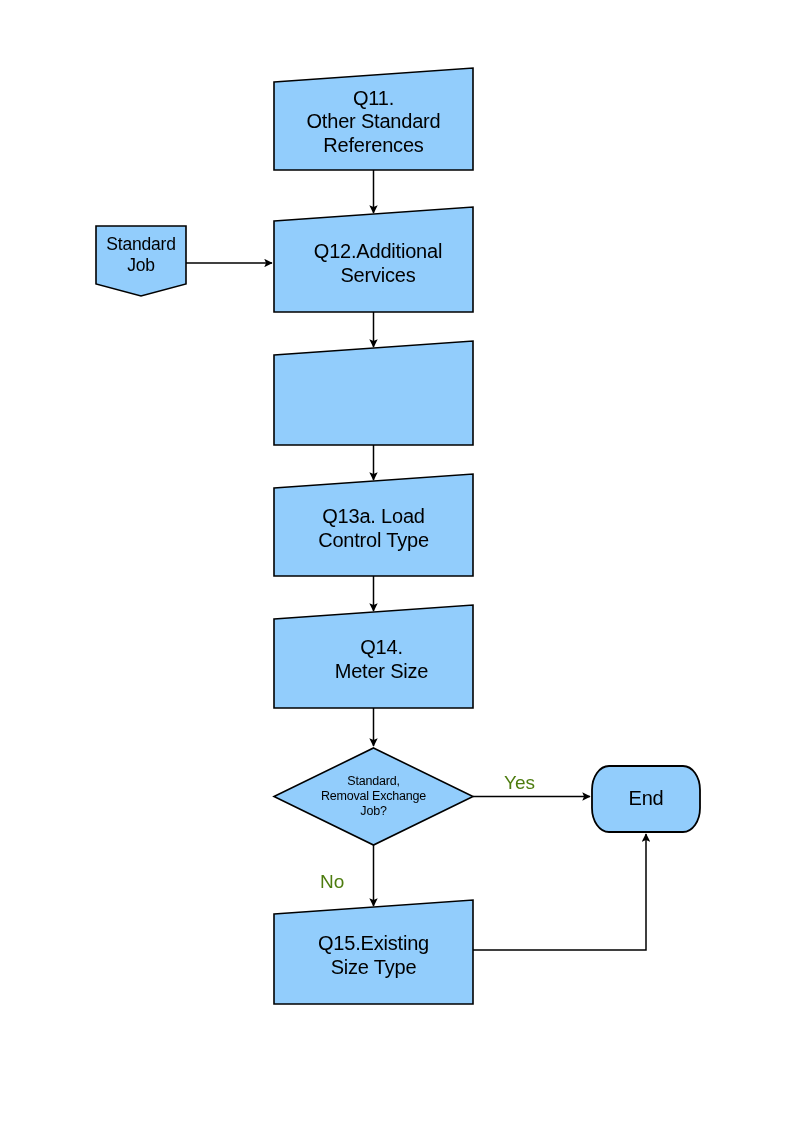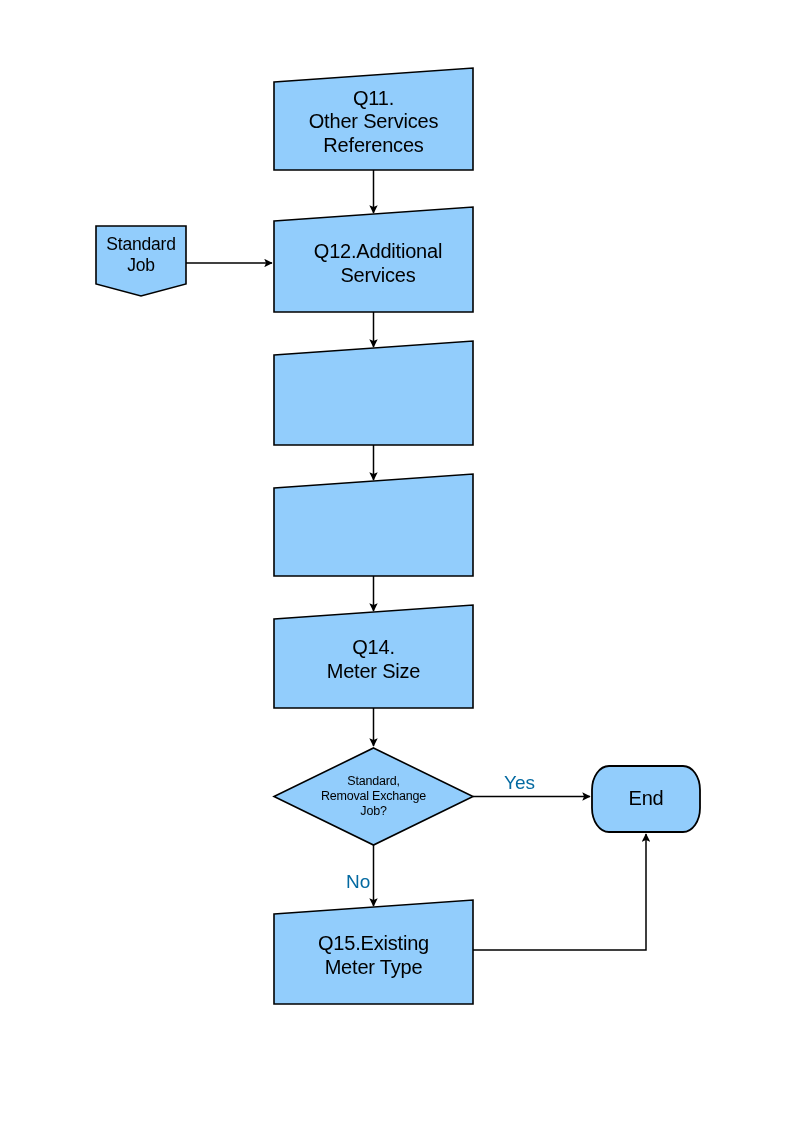--- a/index.html
+++ b/index.html
@@ -40,21 +40,21 @@
     line-height: 1.18;
     white-space: pre-line;
     pointer-events: none;
     letter-spacing: -0.2px;
   }
   .lbl-20 { font-size: 20px; }
   .lbl-18 { font-size: 17.5px; }
   .lbl-13 { font-size: 12.5px; }
   .edge-label {
     position: absolute;
-    color: #0369a1;
+    color: #4d7c0f;
     font-family: "Liberation Sans", sans-serif;
     font-size: 19px;
     white-space: nowrap;
   }
 </style>
 </head>
 <body>
 
 <div id="flow-root">
 
@@ -96,40 +96,42 @@
     <line x1="373.5" y1="708" x2="373.5" y2="746" stroke="#000000" stroke-width="1.5" marker-end="url(#arrow)"></line>
 
     <line x1="473" y1="796.5" x2="590" y2="796.5" stroke="#000000" stroke-width="1.5" marker-end="url(#arrow)"></line>
 
     <line x1="373.5" y1="845" x2="373.5" y2="906" stroke="#000000" stroke-width="1.5" marker-end="url(#arrow)"></line>
 
     <path d="M 473 950 L 646 950 L 646 834" fill="none" stroke="#000000" stroke-width="1.5" marker-end="url(#arrow)"></path>
   </svg>
 
   <div class="node-label lbl-20" style="left:274px; top:74px; width:199px; height:96px;">Q11.
-Other Services
+Other Standard
 References</div>
 
   <div class="node-label lbl-18" style="left:96px; top:226px; width:90px; height:58px;">Standard
 Job</div>
 
   <div class="node-label lbl-20" style="left:274px; top:216px; width:208px; height:96px;">Q12.Additional
 Services</div>
 
 
+  <div class="node-label lbl-20" style="left:274px; top:481px; width:199px; height:95px;">Q13a. Load
+Control Type</div>
 
-  <div class="node-label lbl-20" style="left:274px; top:612px; width:199px; height:96px;">Q14.
+  <div class="node-label lbl-20" style="left:274px; top:612px; width:199px; height:96px;padding-left:8px;">Q14.
 Meter Size</div>
 
   <div class="node-label lbl-20" style="left:592px; top:766px; width:108px; height:66px;">End</div>
 
   <div class="node-label lbl-13" style="left:281px; top:750px; width:185px; height:93px;">Standard,
 Removal Exchange
 Job?</div>
 
   <div class="node-label lbl-20" style="left:274px; top:907px; width:199px; height:97px;">Q15.Existing
-Meter Type</div>
+Size Type</div>
 
   <div class="edge-label" style="left:504px; top:772px;">Yes</div>
 
-  <div class="edge-label" style="left:346px; top:871px;">No</div>
+  <div class="edge-label" style="left:320px; top:871px;">No</div>
 
 </div>
 
 </body></html>

